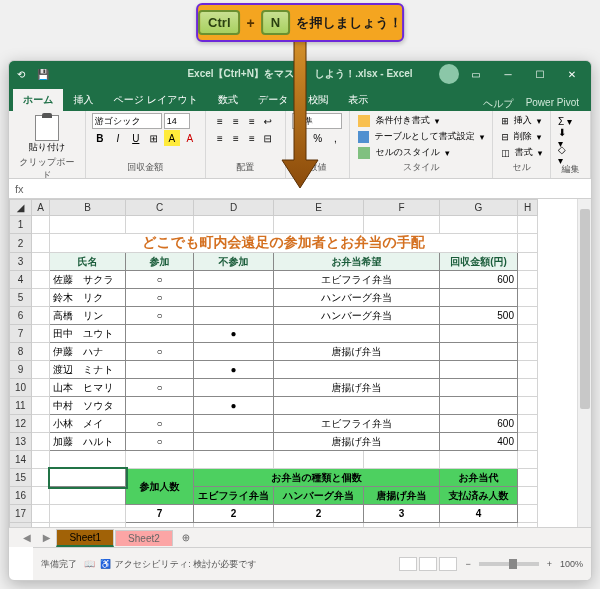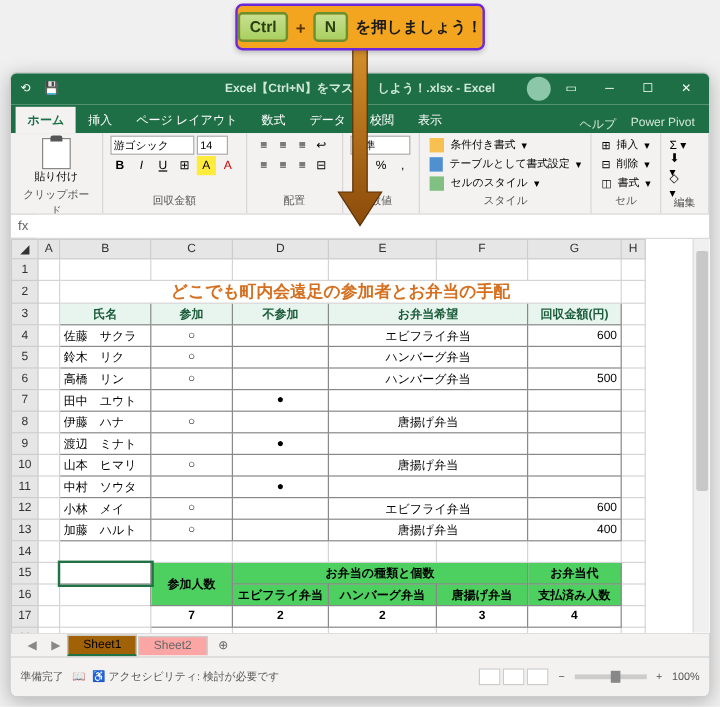--- a/index.html
+++ b/index.html
@@ -71,21 +71,21 @@
 .sum-cell { text-align: center; font-weight: bold; border: 1px solid #888 !important; }
 
 
 .sheet-bar { height: 20px; background: #f3f2f1; border-top: 1px solid #d0d0d0; display: flex; align-items: center; font-size: 10px; padding: 0 8px; }
 .sheet-tab { padding: 2px 12px; border: 1px solid #ccc; border-bottom: none; background: #a16207; margin-right: 1px; }
 .sheet-tab.active { border-bottom: 2px solid #217346; }
 .sheet-tab.inactive { background: #fca5a5; color: #666; }
 .sheet-add { padding: 0 8px; color: #666; }
 
 
-.status-bar { height: 20px; background: #f3f2f1; border-top: 1px solid #d0d0d0; display: flex; align-items: center; font-size: 9px; padding: 16px 8px; color: #555; justify-content: space-between; }
+.status-bar { height: 20px; background: #f3f2f1; border-top: 1px solid #d0d0d0; display: flex; align-items: center; font-size: 9px; padding: 16px 8px; color: #555; justify-content: space-between; margin-left: 24px; }
 .status-right { display: flex; align-items: center; gap: 8px; }
 .zoom-slider { width: 60px; height: 4px; background: #ccc; position: relative; }
 .zoom-thumb { position: absolute; width: 8px; height: 10px; background: #888; top: -3px; left: 50%; }
 .view-btns { display: flex; gap: 2px; }
 .view-btn { width: 18px; height: 14px; border: 1px solid #ccc; background: #fff; }
 
 .scroll-v { position: absolute; right: 0; top: 0; bottom: 0; width: 14px; background: #f0f0f0; border-left: 1px solid #ddd; }
 .scroll-v-thumb { position: absolute; width: 10px; left: 2px; background: #c8c8c8; border-radius: 2px; }
 </style>
 </head>

